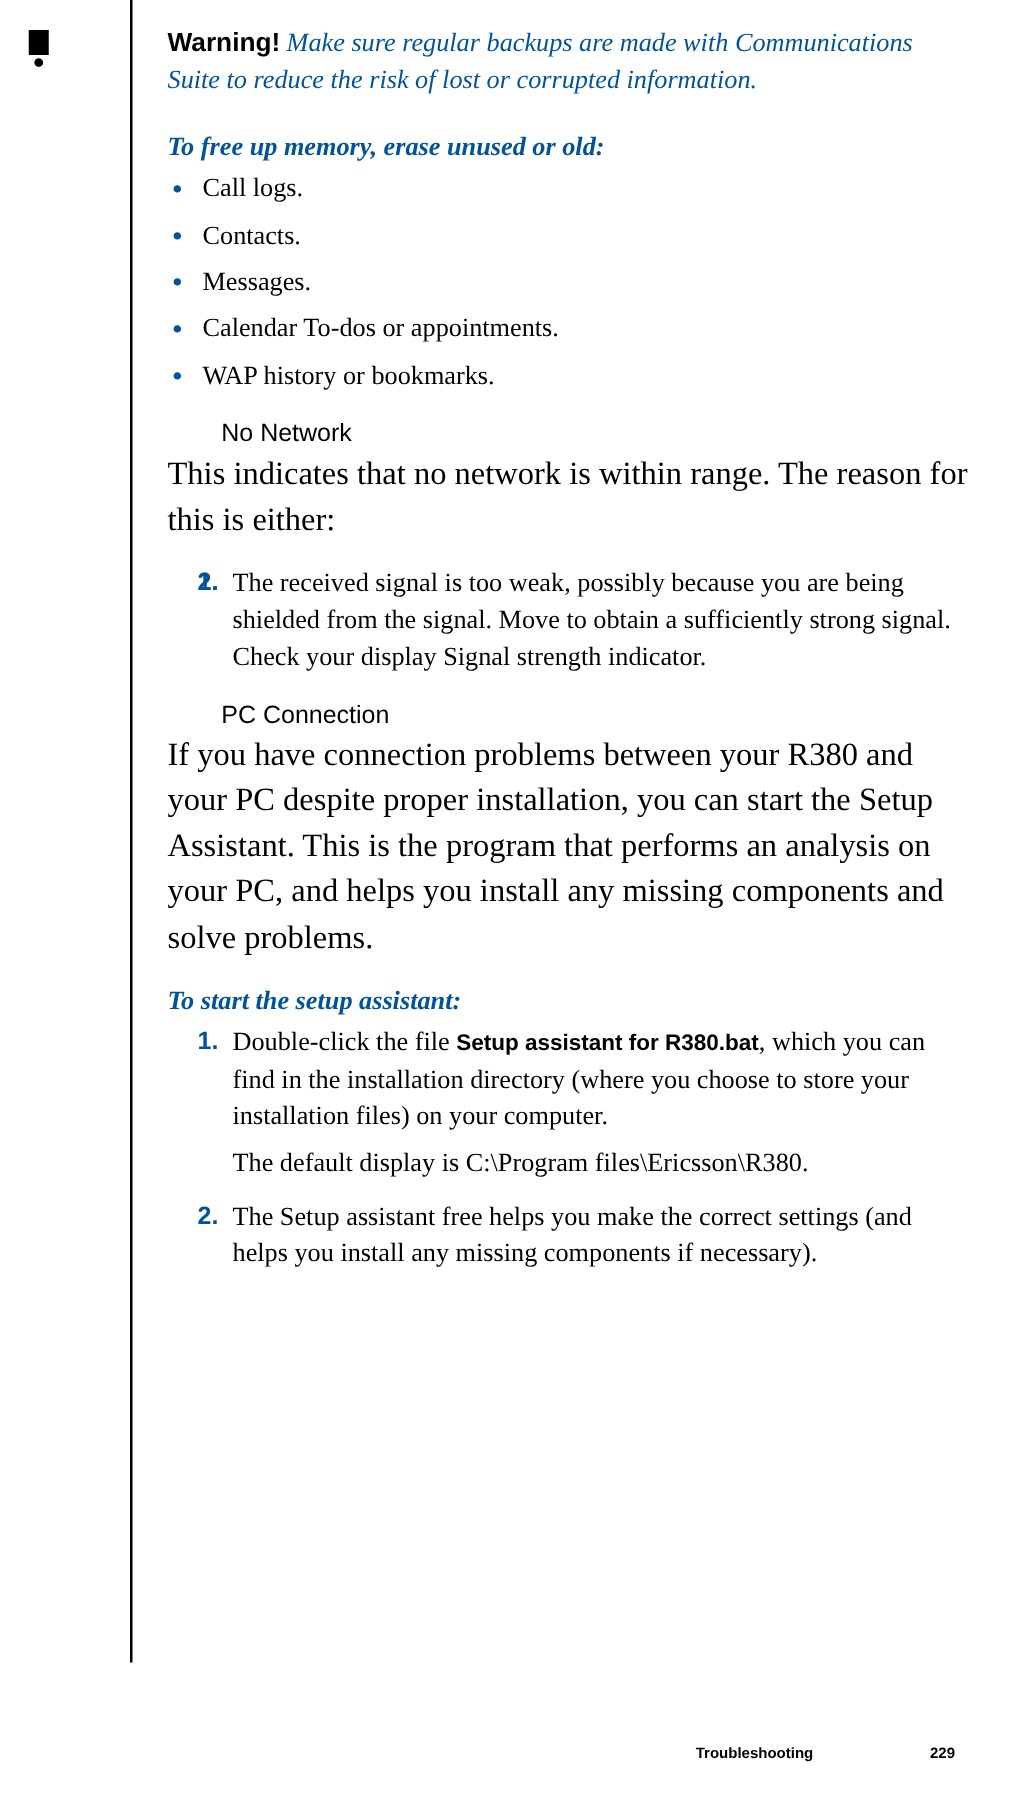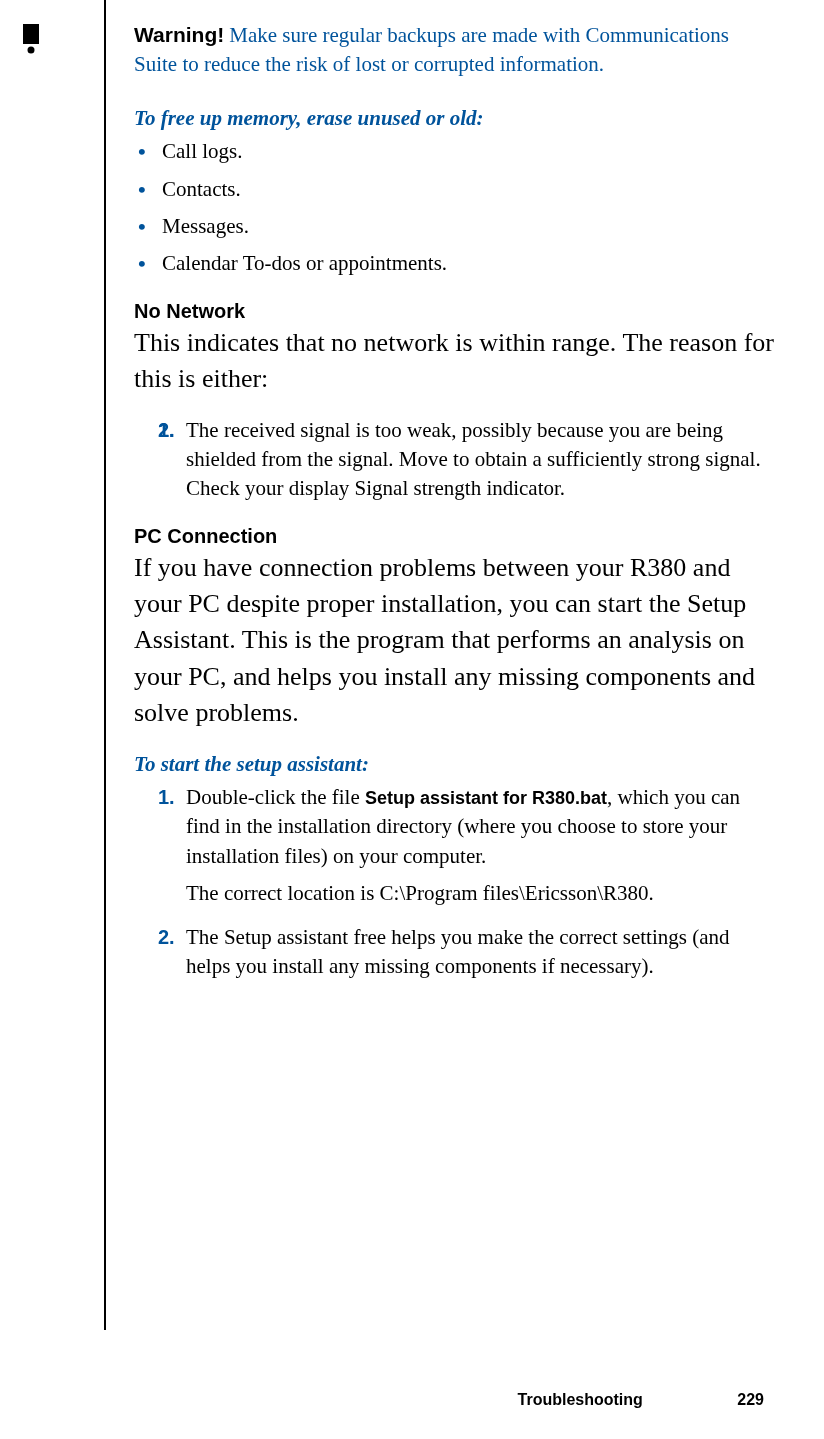--- a/index.html
+++ b/index.html
@@ -38,20 +38,21 @@
   }
   .warning-block {
     margin-bottom: 24px;
   }
   .warning-label {
     font-family: Arial, Helvetica, sans-serif;
     font-weight: bold;
     font-size: 21px;
   }
   .warning-text {
+    font-style: italic;
     color: #00539b;
     font-size: 21px;
     text-align: center;
   }
   .section-title-blue {
     font-style: italic;
     font-weight: bold;
     color: #00539b;
     font-size: 21px;
     margin-top: 18px;
@@ -70,23 +71,24 @@
     content: "•";
     position: absolute;
     left: 4px;
     top: 0;
     color: #00539b;
     font-weight: bold;
     font-size: 22px;
   }
   .sub-heading {
     font-family: Arial, Helvetica, sans-serif;
-    font-weight: bold;
+    font-weight: normal;
     font-size: 20px;
     margin-top: 18px;
+    margin-left: 43px;
   }
   .body-text {
     font-size: 26px;
     margin-bottom: 18px;
   }
   .num-list {
     list-style: none;
     margin-left: 24px;
   }
   .num-list li {
@@ -115,21 +117,21 @@
     font-family: Arial, Helvetica, sans-serif;
     font-weight: bold;
     font-size: 18px;
   }
   .footer {
     position: absolute;
     bottom: 28px;
     right: 60px;
     font-family: Arial, Helvetica, sans-serif;
     font-weight: bold;
-    font-size: 16px;
+    font-size: 12px;
   }
   .footer .section-name { margin-right: 90px; }
 </style>
 </head>
 <body>
 
 <div class="page">
 
   <svg class="warning-icon" viewBox="0 0 22 30">
     <rect x="3" y="0" width="16" height="20" fill="#000"></rect>
@@ -145,20 +147,21 @@
       <span class="warning-text"> </span>
       <span class="warning-text">Make sure regular backups are made with Communications Suite to reduce the risk of lost or corrupted information.</span>
     </div>
 
     <div class="section-title-blue">To free up memory, erase unused or old:</div>
     <ul class="bullet-list">
       <li>Call logs.</li>
       <li>Contacts.</li>
       <li>Messages.</li>
       <li>Calendar To-dos or appointments.</li>
+      <li>WAP history or bookmarks.</li>
     </ul>
 
     <div class="sub-heading">No Network</div>
     <div class="body-text">This indicates that no network is within range. The reason for this is either:</div>
 
     <ol class="num-list">
       <li>
         <span class="num">1.</span>
       </li>
       <li>
@@ -170,21 +173,21 @@
     <div class="sub-heading">PC Connection</div>
     <div class="body-text">If you have connection problems between your R380 and your PC despite proper installation, you can start the Setup Assistant. This is the program that performs an analysis on your PC, and helps you install any missing components and solve problems.</div>
 
     <div class="section-title-blue">To start the setup assistant:</div>
     <ol class="num-list">
       <li>
         <span class="num">1.</span>
         <span class="li-body">
           <span>Double-click the file </span><span class="bat-label">Setup assistant for R380.bat</span><span>, which you can find in the installation directory (where you choose to store your installation files) on your computer.</span>
         </span>
-        <span class="continuation">The correct location is C:\Program files\Ericsson\R380.</span>
+        <span class="continuation">The default display is C:\Program files\Ericsson\R380.</span>
       </li>
       <li style="margin-top:14px;">
         <span class="num">2.</span>
         <span class="li-body">The Setup assistant free helps you make the correct settings (and helps you install any missing components if necessary).</span>
       </li>
     </ol>
 
   </div>
 
   <div class="footer">

